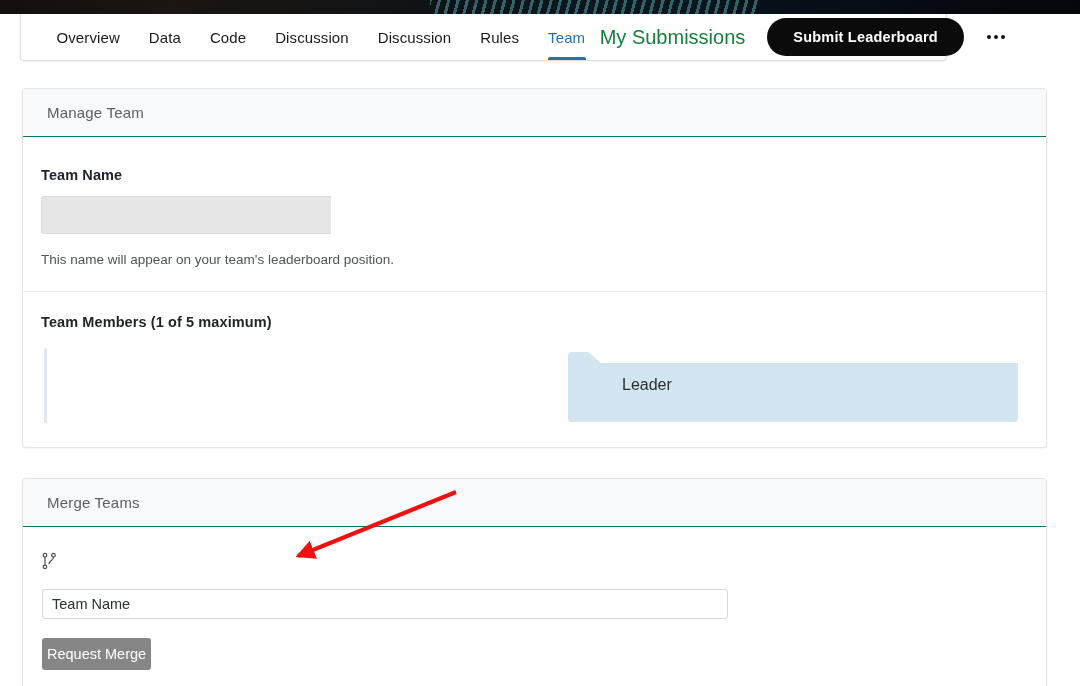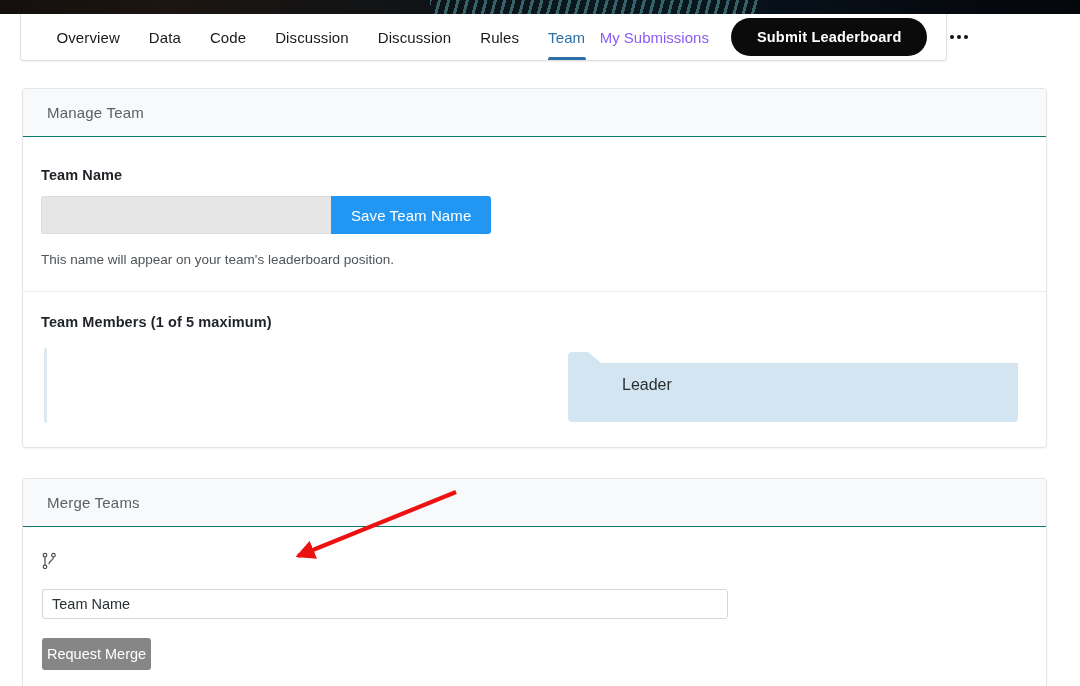--- a/index.html
+++ b/index.html
@@ -47,21 +47,21 @@
     padding: 0 14.5px; height: 100%;
     display: flex; align-items: center; position: relative; cursor: pointer;
     white-space: nowrap;
   }
   .nav-item.active { color: #2c6fa6; }
   .nav-item.active::after {
     content: ""; position: absolute; left: 14px; right: 14px; bottom: 0;
     height: 3px; background: #2c6fa6; border-radius: 2px 2px 0 0;
   }
   .nav-right { margin-left: auto; display: flex; align-items: center; padding-right: 14px; }
-  .my-subs { font-size: 15px; color: #8b5cf6; cursor: pointer; white-space: nowrap; }
+  .my-subs { font-size: 20px; color: #15803d; cursor: pointer; white-space: nowrap; }
   .submit-btn {
     margin-left: 22px;
     background: #0b0b0b; color: #fff;
     font-size: 14.5px; font-weight: bold; letter-spacing: .2px;
     border: none; border-radius: 20px;
     padding: 11px 26px; cursor: pointer;
     font-family: "Liberation Sans", sans-serif;
     white-space: nowrap;
   }
   .kebab {
@@ -211,21 +211,20 @@
   <div class="card-head">
     <span>Manage Team</span>
   </div>
   <div class="divider" style="top:202px"></div>
 </div>
 
 <div class="sec-label" style="position:absolute;top:167px;left:41px">Team Name</div>
 
 <div class="tn-wrap">
   <input class="tn-input" type="text" disabled="" placeholder="" style="">
-  <button class="tn-save">Save Team Name</button>
 </div>
 
 <div class="tn-help">This name will appear on your team's leaderboard position.</div>
 
 <div class="sec-label tm-label">Team Members (1 of 5 maximum)</div>
 
 <div class="tm-bar"></div>
 
 <div class="leader-box"></div>
 <div class="leader-text">Leader</div>

